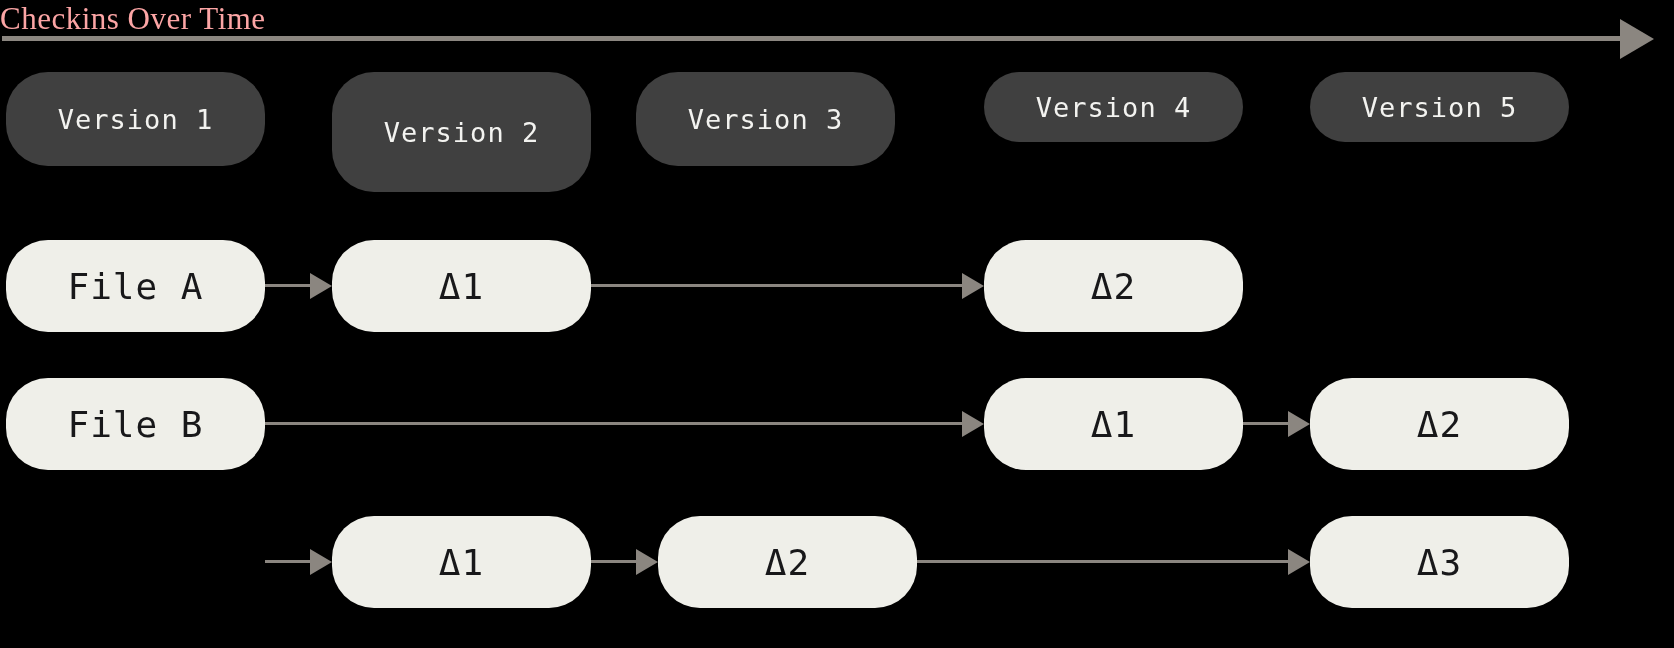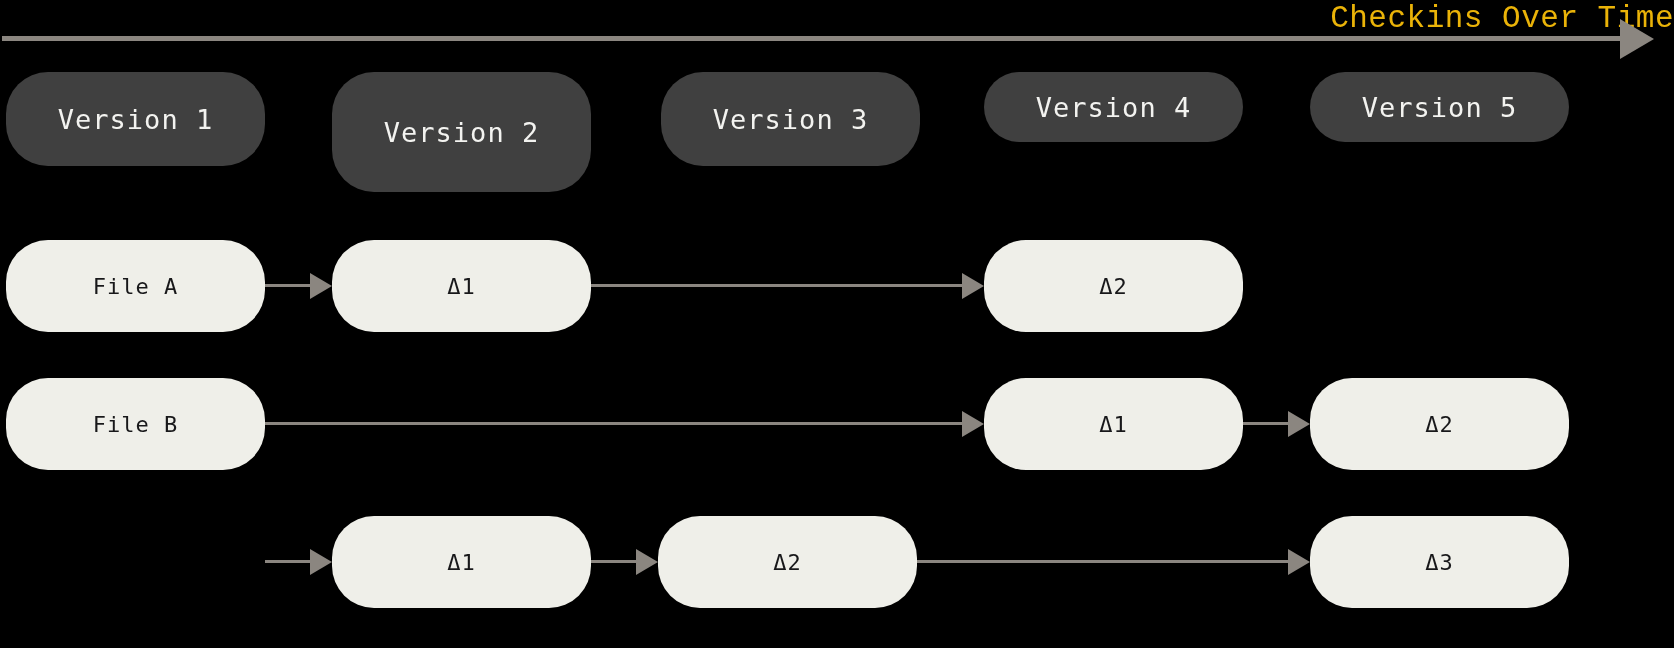--- a/index.html
+++ b/index.html
@@ -18,25 +18,25 @@
     background: #000000;
     overflow: hidden;
   }
 
   
   .title {
     position: absolute;
     left: 0;
     top: 1px;
     width: 1674px;
-    text-align: right;
+    text-align: left;
     font-size: 31px;
     letter-spacing: 0.5px;
-    color: #eab308;
-    font-family: Liberation Mono, monospace;
+    color: #fca5a5;
+    font-family: Liberation Serif, serif;
     white-space: nowrap;
   }
 
   
   .timeline {
     position: absolute;
     left: 2px;
     top: 36px;
     width: 1640px;
     height: 5px;
@@ -65,21 +65,21 @@
   }
   .node.version {
     background: #404040;
     color: #f3f3f0;
     font-size: 27px;
     letter-spacing: 1px;
   }
   .node.file {
     background: #EFEFE9;
     color: #18181a;
-    font-size: 22px;
+    font-size: 36px;
     letter-spacing: 1px;
   }
 
   
   .edge {
     position: absolute;
     height: 3px;
     background: #8b8680;
   }
   .edge-head {
@@ -100,21 +100,21 @@
 
   <div class="timeline"></div>
   <div class="timeline-head"></div>
 
   <div class="node version" style="left:6px; top:72px; width:259px; height:94px;">
     <span>Version 1</span>
   </div>
   <div class="node version" style="left:332px; top:72px; width:259px; height:120px;">
     <span>Version 2</span>
   </div>
-  <div class="node version" style="left:661px; top:72px; width:259px; height:94px;">
+  <div class="node version" style="left:636px; top:72px; width:259px; height:94px;">
     <span>Version 3</span>
   </div>
   <div class="node version" style="left:984px; top:72px; width:259px; height:70px;">
     <span>Version 4</span>
   </div>
   <div class="node version" style="left:1310px; top:72px; width:259px; height:70px;">
     <span>Version 5</span>
   </div>
 
   <div class="node file" style="left:6px; top:240px; width:259px; height:92px;">

